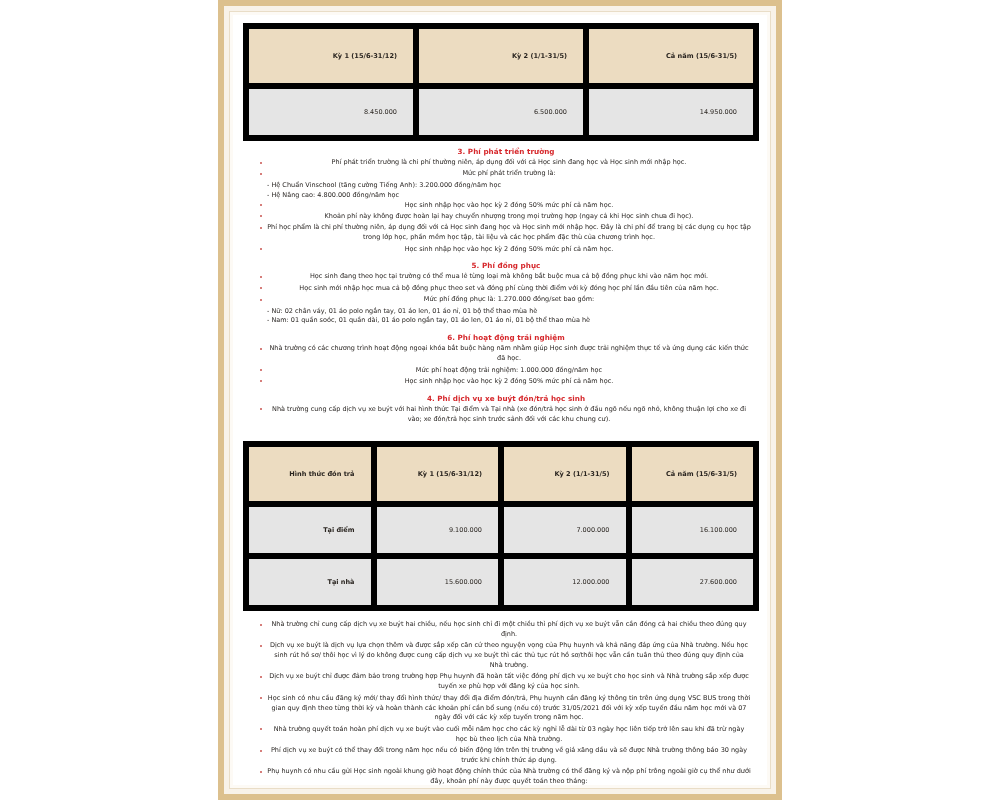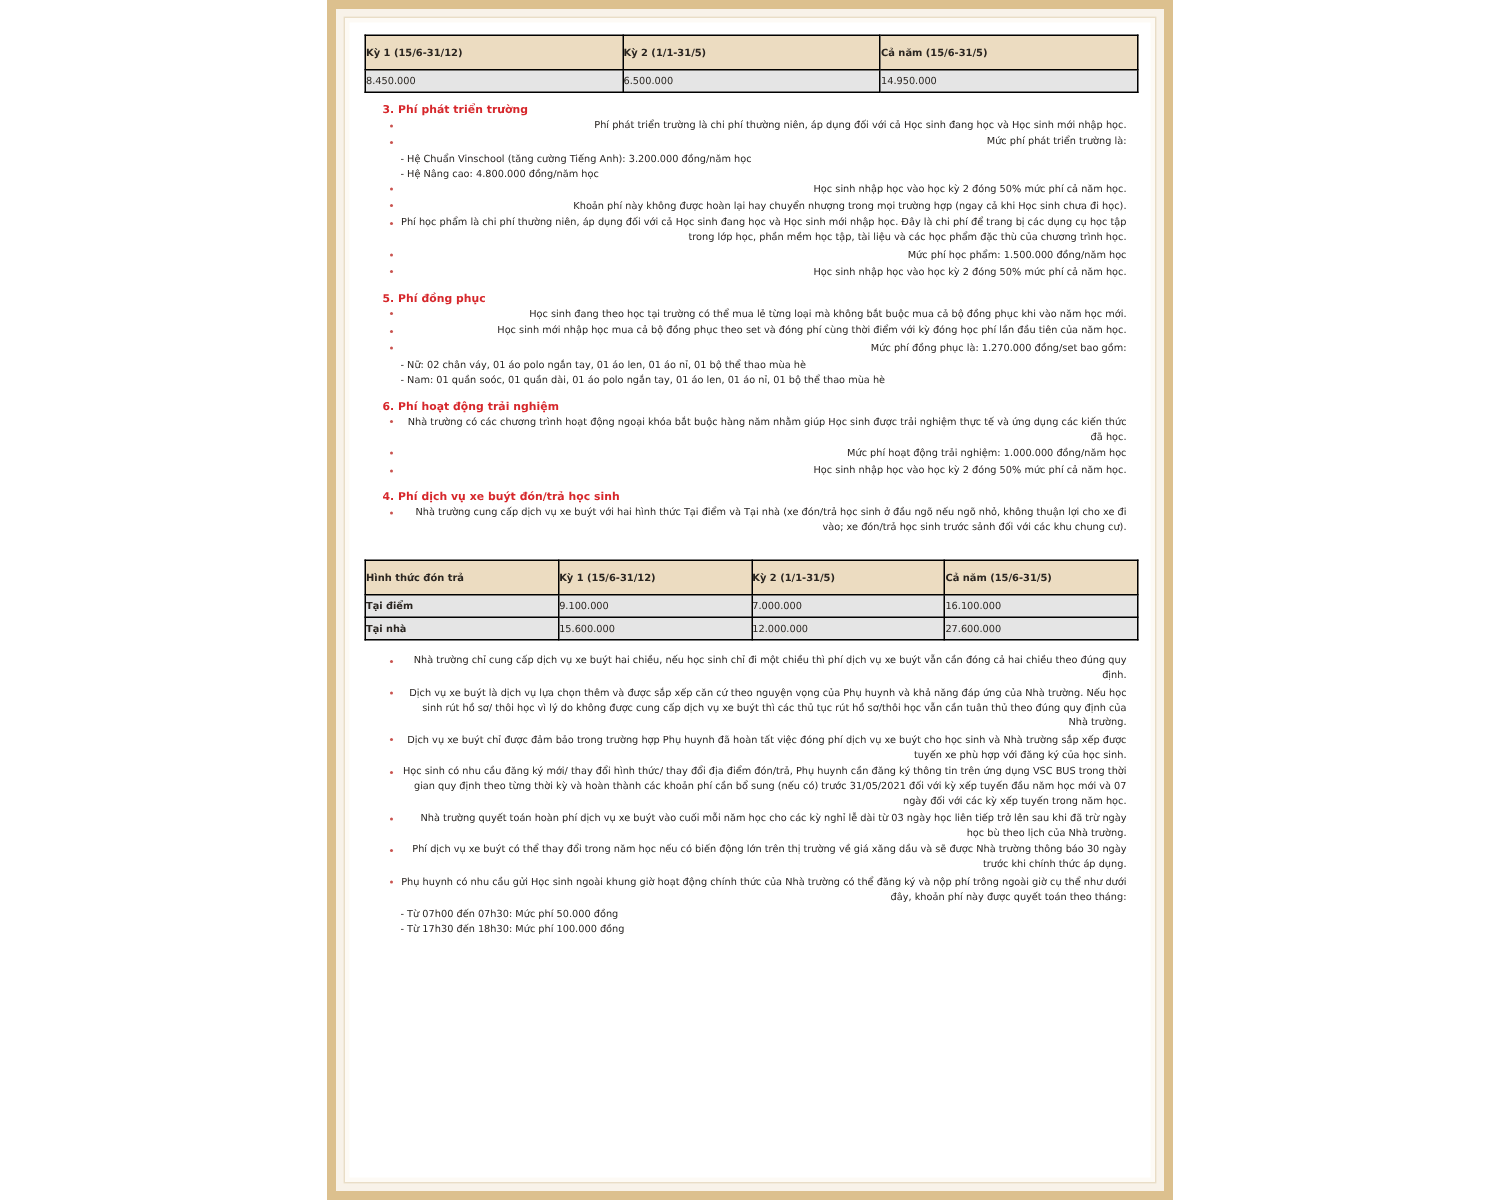--- a/index.html
+++ b/index.html
@@ -53,26 +53,26 @@
 
   
   table.fee-table {
     border-collapse: collapse;
     width: 516px;
     margin: 0 auto 4px auto;
     table-layout: fixed;
   }
   table.fee-table th,
   table.fee-table td {
-    border: 1px solid #000000;
-    text-align: left;
+    border: 6px solid #000000;
+    text-align: right;
     font-size: 6.4px;
     line-height: 1.25;
     color: #2a2520;
-    padding: 0;
+    padding: 16px;
   }
   table.fee-table th {
     background: #ecdcc1;
     font-weight: bold;
     height: 22px;
     font-size: 6.6px;
   }
   table.fee-table td {
     background: #e5e5e5;
     height: 14px;
@@ -84,36 +84,37 @@
 
   table.bus-table { margin-top: 10px; }
 
   
   .sec-head {
     color: #d6272b;
     font-weight: bold;
     font-size: 7.2px;
     margin: 7px 0 2px 12px;
     letter-spacing: 0.05px;
+    text-align: center;
   }
   .sec-head.first { margin-top: 6px; }
 
   ul.bullets {
     list-style: none;
     margin: 0;
     padding: 0 6px 0 16px;
   }
   ul.bullets > li {
     position: relative;
     color: #231f1c;
     font-size: 6.5px;
     line-height: 1.52;
     margin: 0 0 1.5px 0;
     padding-left: 8px;
-    text-align: right;
+    text-align: center;
   }
   ul.bullets > li::before {
     content: "";
     position: absolute;
     left: 1px;
     top: 3.6px;
     width: 2px;
     height: 2px;
     background: #c9534f;
     border-radius: 50%;
@@ -159,21 +160,20 @@
         </ul>
         <div class="subline">- Hệ Chuẩn Vinschool (tăng cường Tiếng Anh): 3.200.000 đồng/năm học</div>
         <div class="subline">- Hệ Nâng cao: 4.800.000 đồng/năm học</div>
         <ul class="bullets">
           <li>Học sinh nhập học vào học kỳ 2 đóng 50% mức phí cả năm học.</li>
           <li>Khoản phí này không được hoàn lại hay chuyển nhượng trong mọi trường hợp (ngay cả khi Học sinh chưa đi học).</li>
         </ul>
 
         <ul class="bullets">
           <li>Phí học phẩm là chi phí thường niên, áp dụng đối với cả Học sinh đang học và Học sinh mới nhập học. Đây là chi phí để trang bị các dụng cụ học tập trong lớp học, phần mềm học tập, tài liệu và các học phẩm đặc thù của chương trình học.</li>
-          <li>Mức phí học phẩm: 1.500.000 đồng/năm học</li>
           <li>Học sinh nhập học vào học kỳ 2 đóng 50% mức phí cả năm học.</li>
         </ul>
 
         <div class="sec-head">5. Phí đồng phục</div>
         <ul class="bullets">
           <li>Học sinh đang theo học tại trường có thể mua lẻ từng loại mà không bắt buộc mua cả bộ đồng phục khi vào năm học mới.</li>
           <li>Học sinh mới nhập học mua cả bộ đồng phục theo set và đóng phí cùng thời điểm với kỳ đóng học phí lần đầu tiên của năm học.</li>
           <li>Mức phí đồng phục là: 1.270.000 đồng/set bao gồm:</li>
         </ul>
         <div class="subline">- Nữ: 02 chân váy, 01 áo polo ngắn tay, 01 áo len, 01 áo nỉ, 01 bộ thể thao mùa hè</div>

